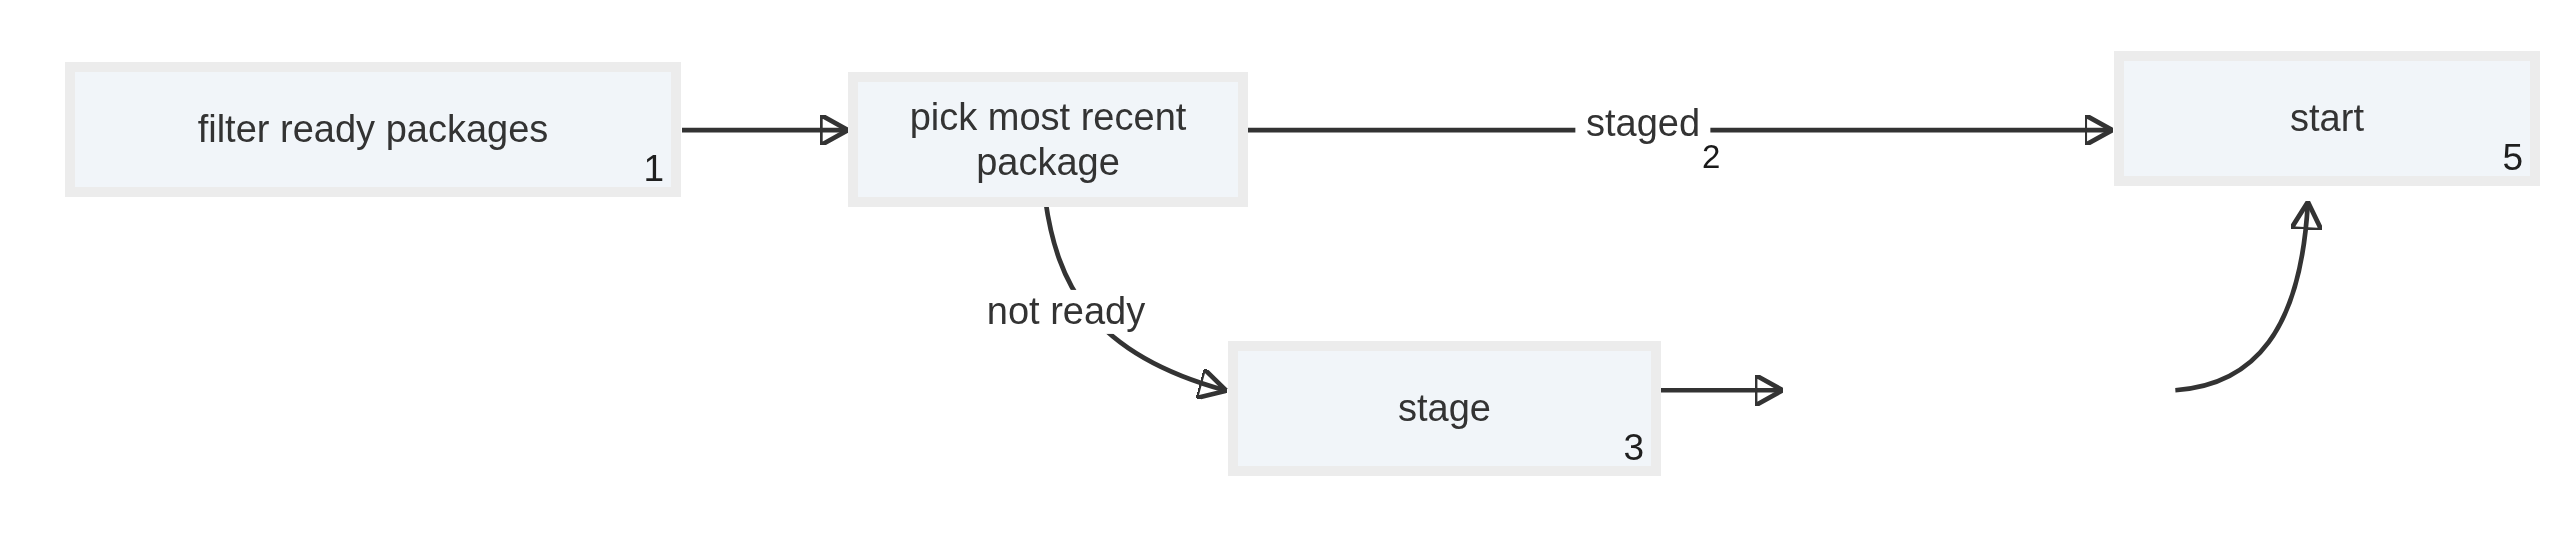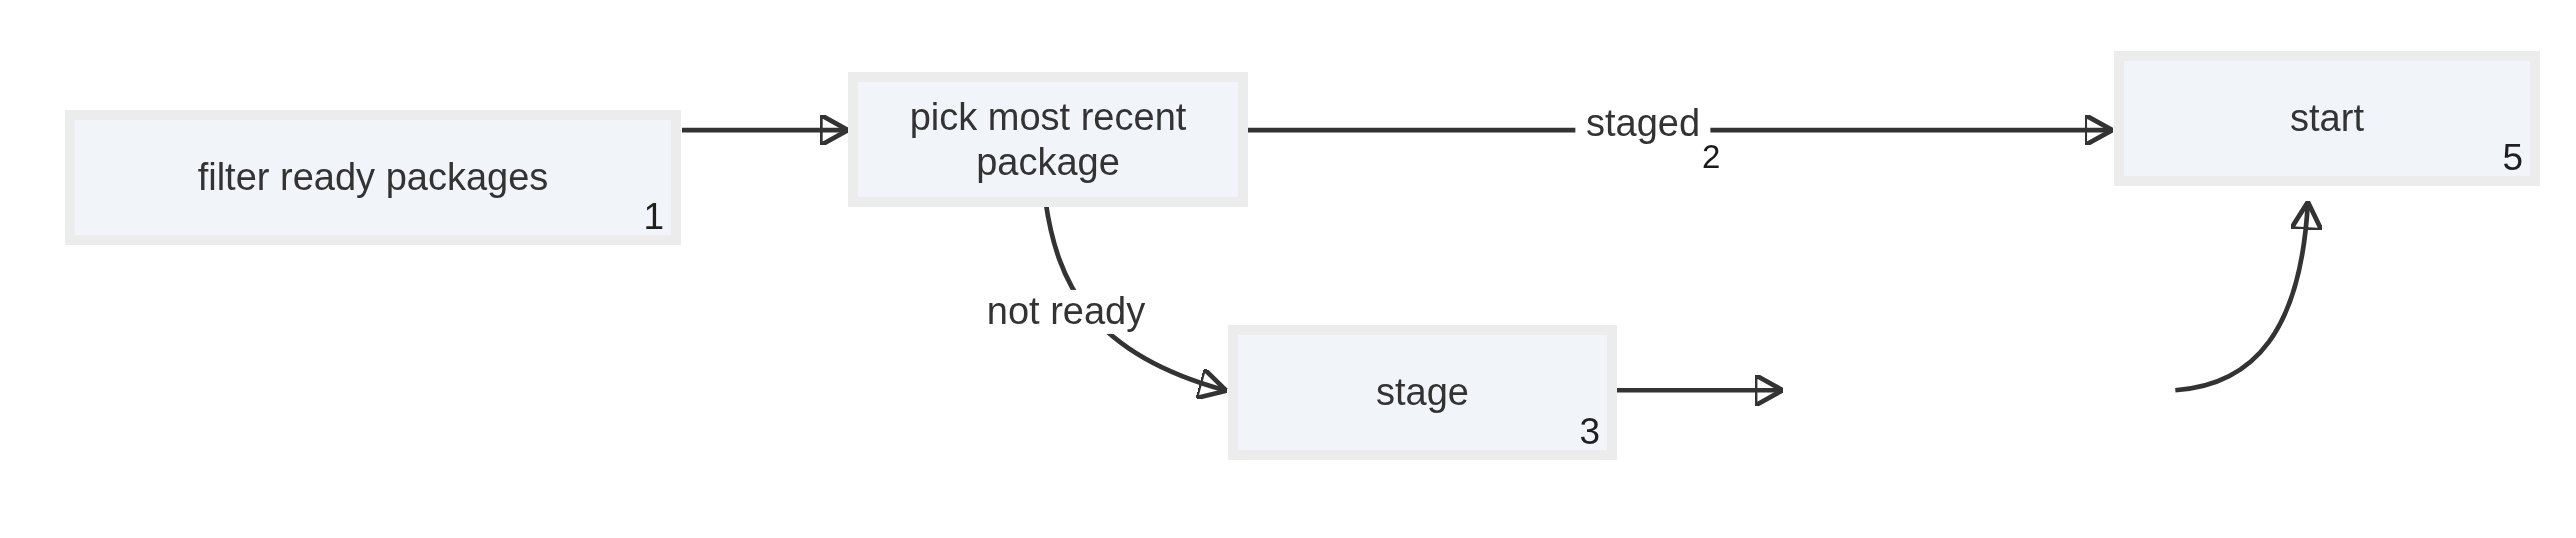--- a/index.html
+++ b/index.html
@@ -62,23 +62,23 @@
     white-space: nowrap;
   }
   .edge-num {
     position: absolute;
     color: #1a1a1a;
     font-size: 33px;
     line-height: 1;
     white-space: nowrap;
   }
   
-  .n-filter { left: 65px;  top: 62px; width: 616px; height: 135px; margin-top: 48px; }
+  .n-filter { left: 65px;  top: 62px; width: 616px; height: 135px; }
   .n-pick   { left: 848px; top: 72px; width: 400px;  height: 135px; }
-  .n-stage  { left: 1228px; top: 325px; width: 389px;  height: 135px; }
+  .n-stage  { left: 1228px; top: 341px; width: 433px;  height: 135px; }
   .n-setdrop{ left: 1784px; top: 323px; width: 390px;  height: 135px; }
   .n-start  { left: 2114px; top: 51px; width: 426px;  height: 135px; }
   .n-pick .node-label { max-width: 330px; }
   
   .l-staged     { left: 1643px; top: 124px; }
   .l-notstaged  { left: 1066px; top: 312px; }
   .num-staged   { left: 1702px; top: 140px; }
 </style>
 </head>
 <body>

